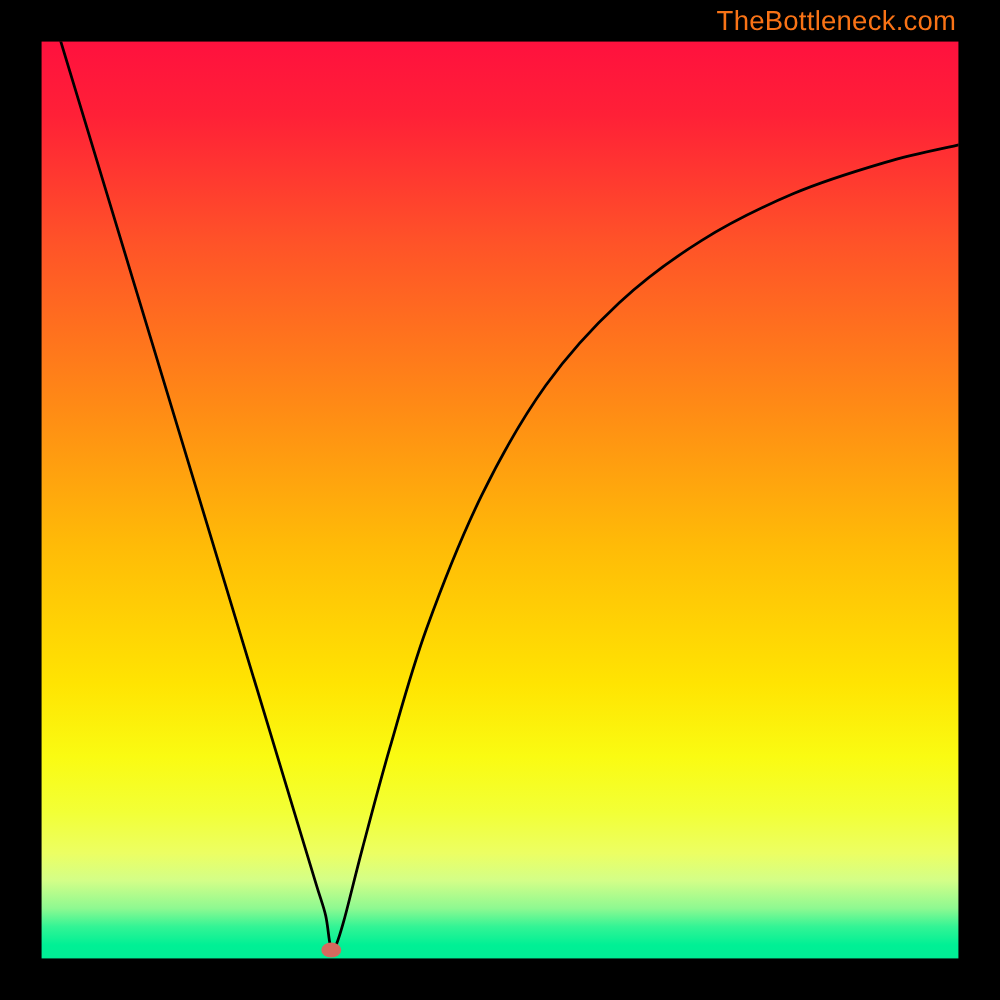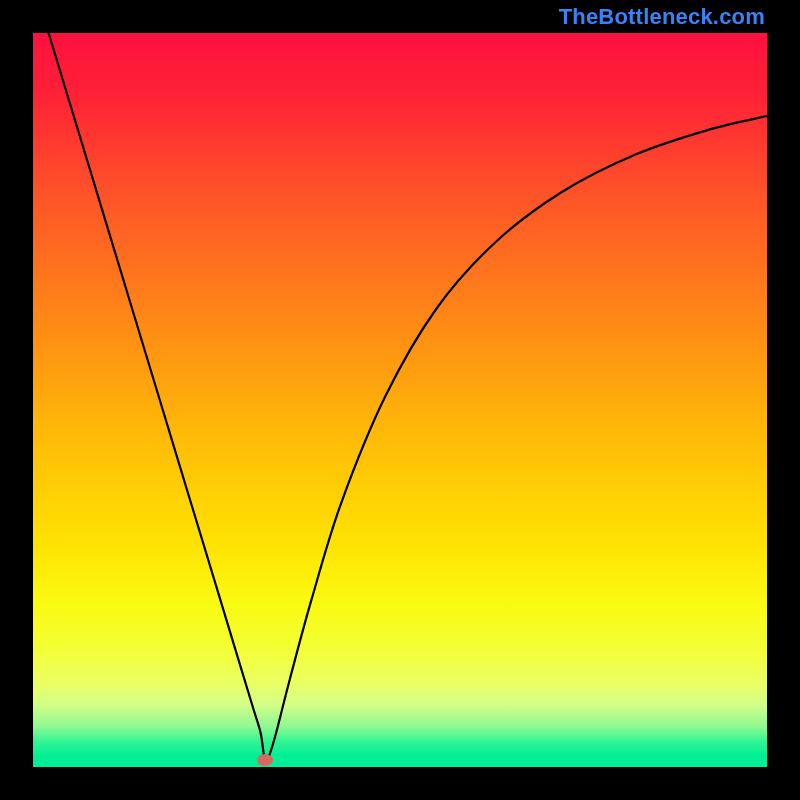--- a/index.html
+++ b/index.html
@@ -39,22 +39,22 @@
     top: 0;
     width: 734px;
     height: 734px;
   }
   .watermark {
     position: absolute;
     top: 4px;
     right: 35px;
     font-family: Arial, Helvetica, sans-serif;
     font-size: 22px;
-    font-weight: bold;
-    color: #3b82f6;
+    font-weight: normal;
+    color: #f97316;
     letter-spacing: 0.2px;
   }
   .marker {
     position: absolute;
     width: 16px;
     height: 12px;
     border-radius: 50%;
     transform: translate(-50%, -50%);
   }
 </style>

